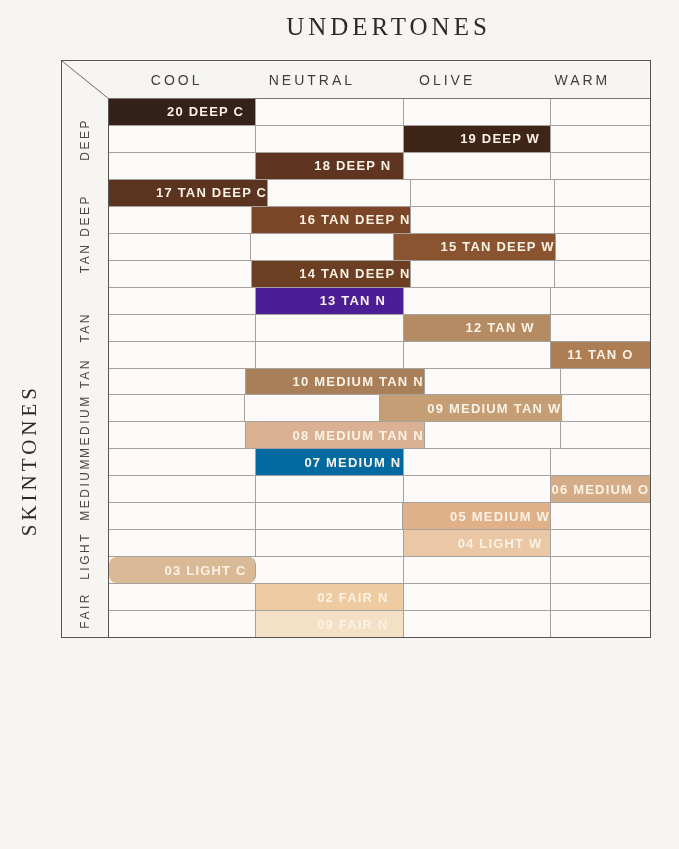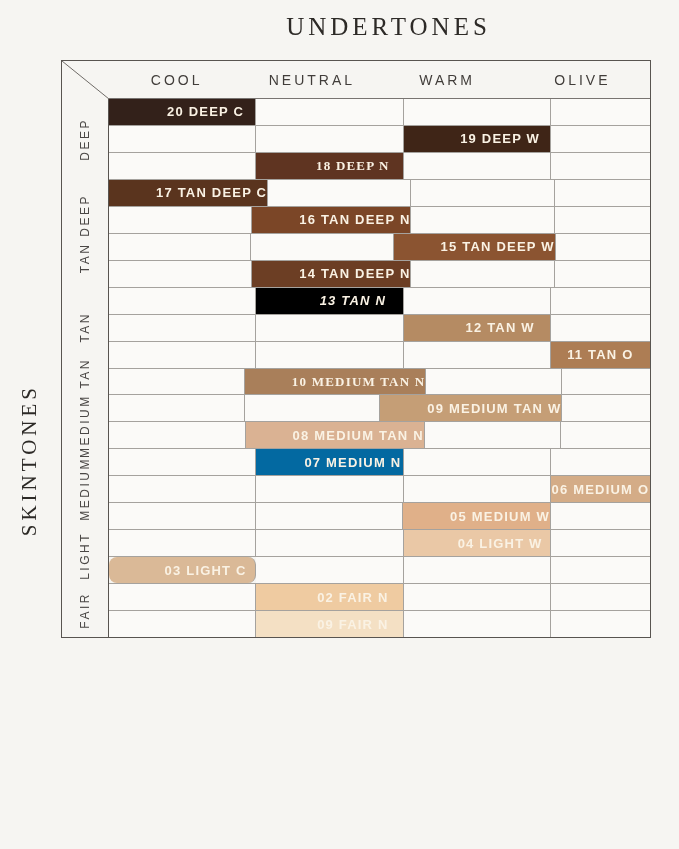--- a/index.html
+++ b/index.html
@@ -81,22 +81,22 @@
 
   <div class="corner">
     <svg viewBox="0 0 47 38" preserveAspectRatio="none">
       <line x1="0" y1="0" x2="47" y2="38" stroke="#6f6b67" stroke-width="1"></line>
     </svg>
   </div>
 
   <div class="col-headers">
     <div class="col-header">COOL</div>
     <div class="col-header">NEUTRAL</div>
+    <div class="col-header">OLIVE</div>
     <div class="col-header">WARM</div>
-    <div class="col-header">OLIVE</div>
   </div>
 
   <div class="label-col">
       <div class="group-label" style="top: 0%; height: 15%;">
         <span>DEEP</span>
       </div>
       <div class="group-label" style="top: 15%; height: 20%;">
         <span>TAN DEEP</span>
       </div>
       <div class="group-label" style="top: 35%; height: 15%;">
@@ -128,21 +128,21 @@
       <div class="grid-row">
         <div class="grid-cell"></div>
         <div class="grid-cell"></div>
         <div class="grid-cell swatch" style="background: rgb(63, 37, 23);">
           <span>19 DEEP W</span>
         </div>
         <div class="grid-cell"></div>
       </div>
       <div class="grid-row">
         <div class="grid-cell"></div>
-        <div class="grid-cell swatch" style="background: rgb(95, 52, 33); font-family: Liberation Serif, serif;">
+        <div class="grid-cell swatch" style="background: rgb(95, 52, 33);">
           <span>18 DEEP N</span>
         </div>
         <div class="grid-cell"></div>
         <div class="grid-cell"></div>
       </div>
       <div class="grid-row">
         <div class="grid-cell swatch" style="background: rgb(90, 52, 30);">
           <span>17 TAN DEEP C</span>
         </div>
         <div class="grid-cell"></div>
@@ -168,21 +168,21 @@
       <div class="grid-row">
         <div class="grid-cell"></div>
         <div class="grid-cell swatch" style="background: rgb(108, 62, 36);">
           <span>14 TAN DEEP N</span>
         </div>
         <div class="grid-cell"></div>
         <div class="grid-cell"></div>
       </div>
       <div class="grid-row">
         <div class="grid-cell"></div>
-        <div class="grid-cell swatch" style="background: #000000; font-style: italic;">
+        <div class="grid-cell swatch" style="background: #4c1d95;">
           <span>13 TAN N</span>
         </div>
         <div class="grid-cell"></div>
         <div class="grid-cell"></div>
       </div>
       <div class="grid-row">
         <div class="grid-cell"></div>
         <div class="grid-cell"></div>
         <div class="grid-cell swatch" style="background: rgb(181, 139, 99);">
           <span>12 TAN W</span>
@@ -192,21 +192,21 @@
       <div class="grid-row">
         <div class="grid-cell"></div>
         <div class="grid-cell"></div>
         <div class="grid-cell"></div>
         <div class="grid-cell swatch" style="background: rgb(173, 125, 84);">
           <span>11 TAN O</span>
         </div>
       </div>
       <div class="grid-row">
         <div class="grid-cell"></div>
-        <div class="grid-cell swatch" style="background: rgb(169, 127, 90); font-family: Liberation Serif, serif;">
+        <div class="grid-cell swatch" style="background: rgb(169, 127, 90);">
           <span>10 MEDIUM TAN N</span>
         </div>
         <div class="grid-cell"></div>
         <div class="grid-cell"></div>
       </div>
       <div class="grid-row">
         <div class="grid-cell"></div>
         <div class="grid-cell"></div>
         <div class="grid-cell swatch" style="background: rgb(197, 158, 118);">
           <span>09 MEDIUM TAN W</span>

